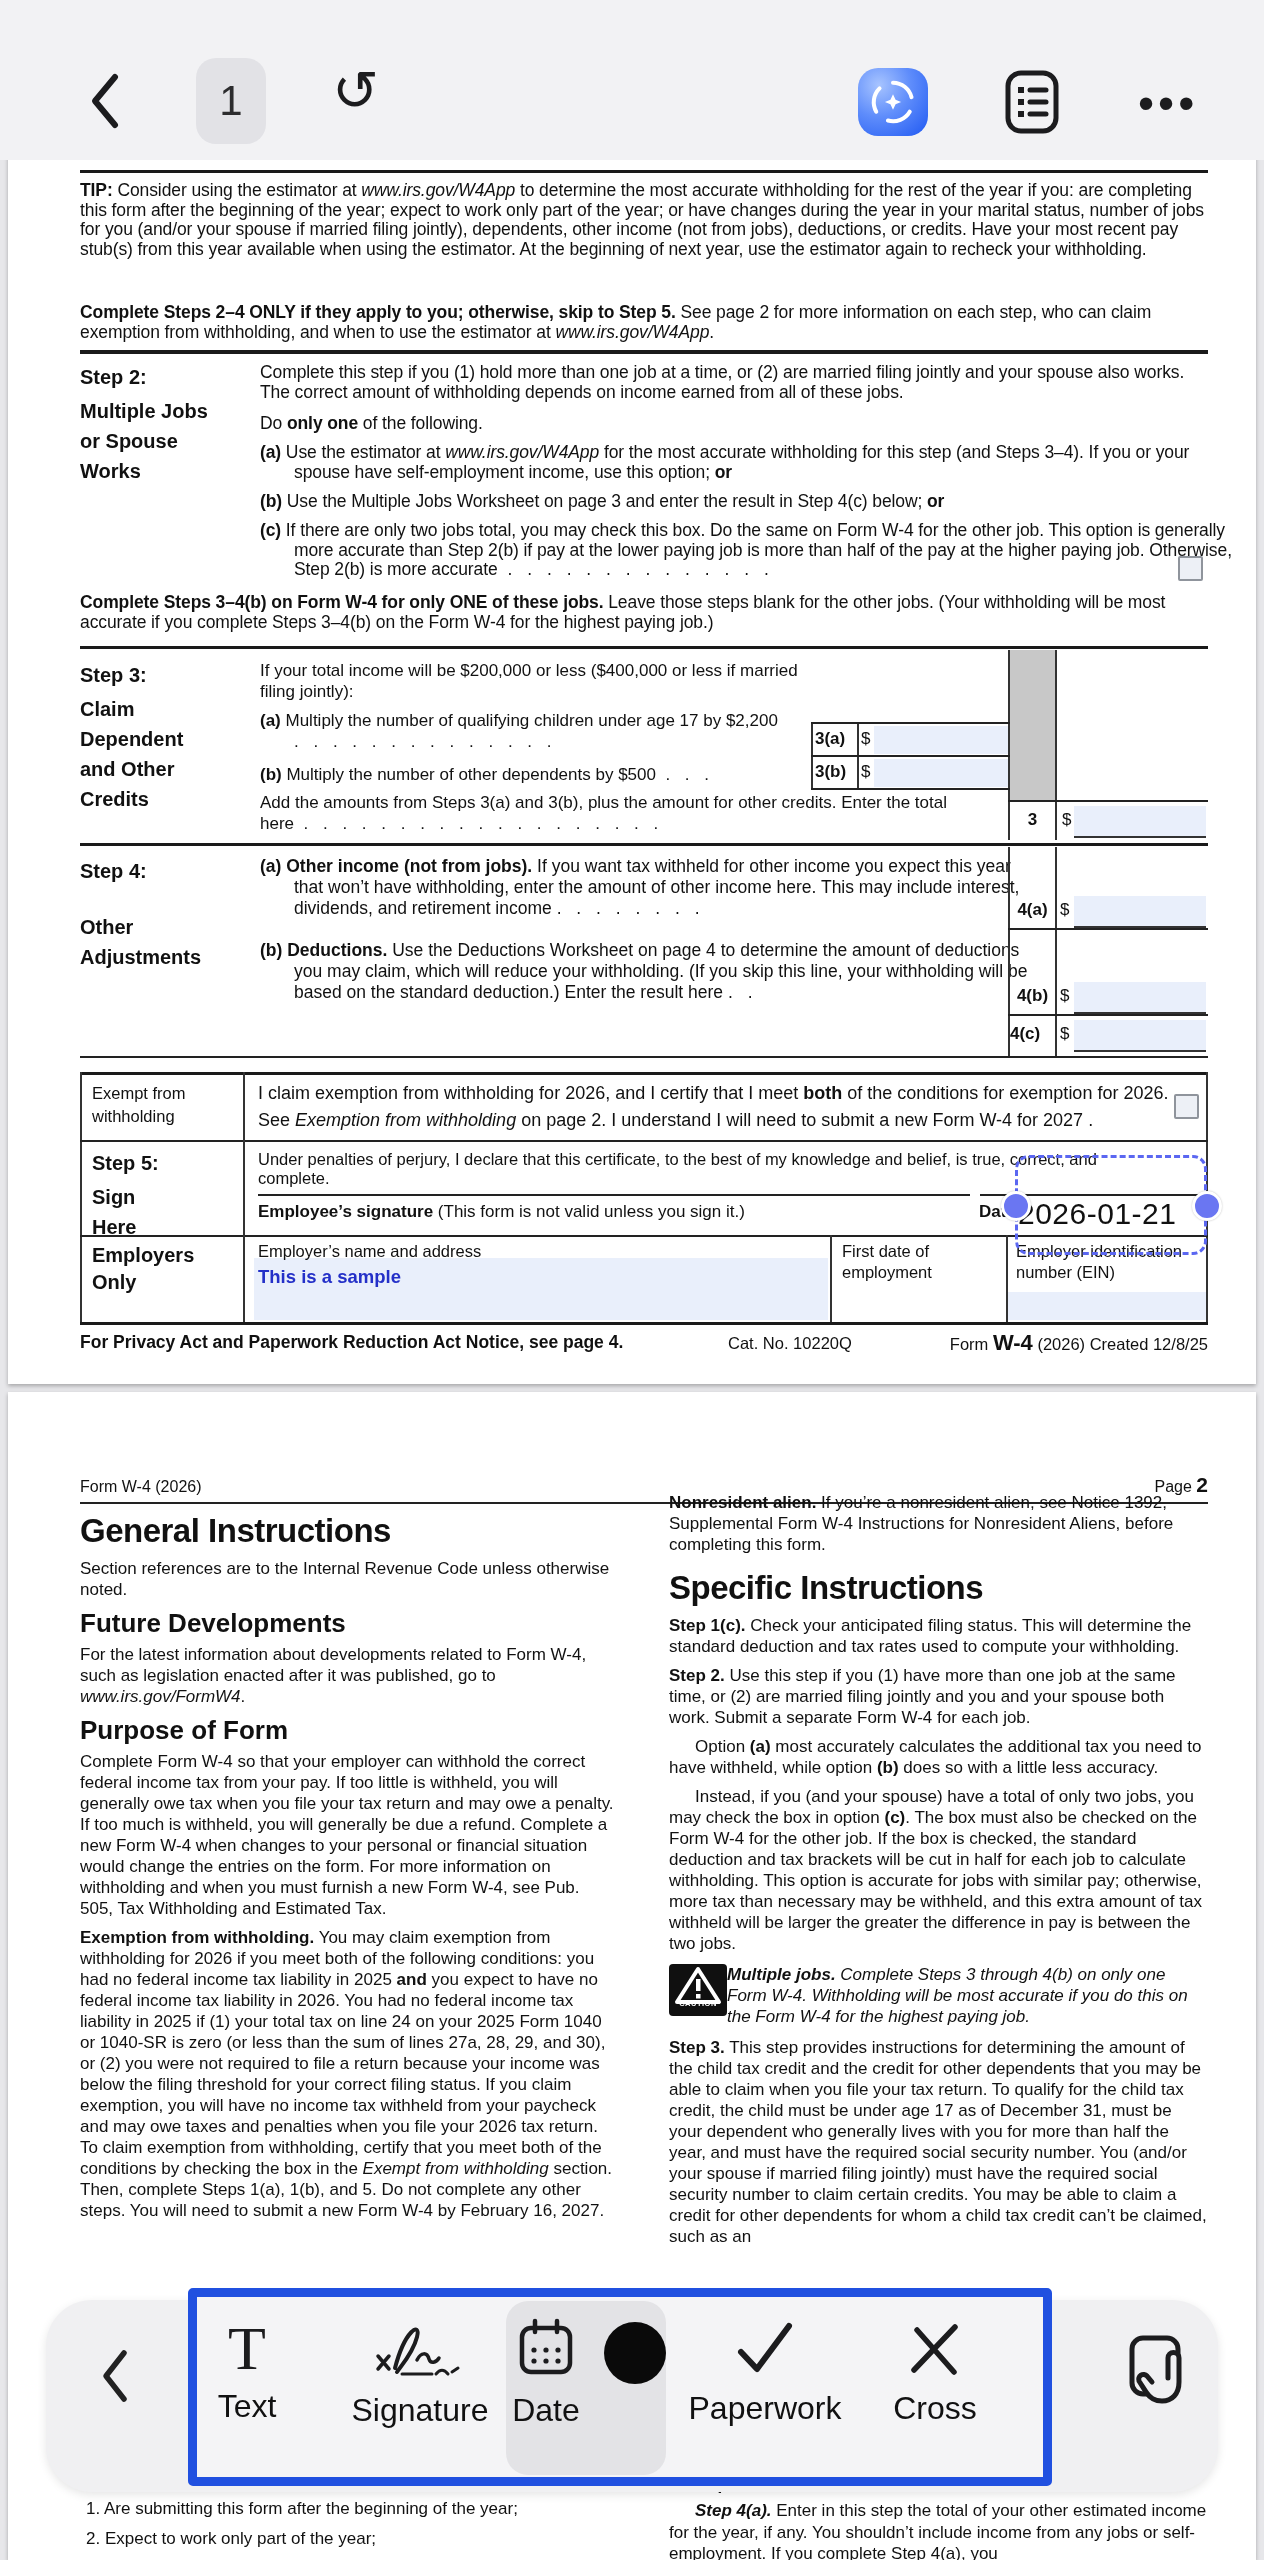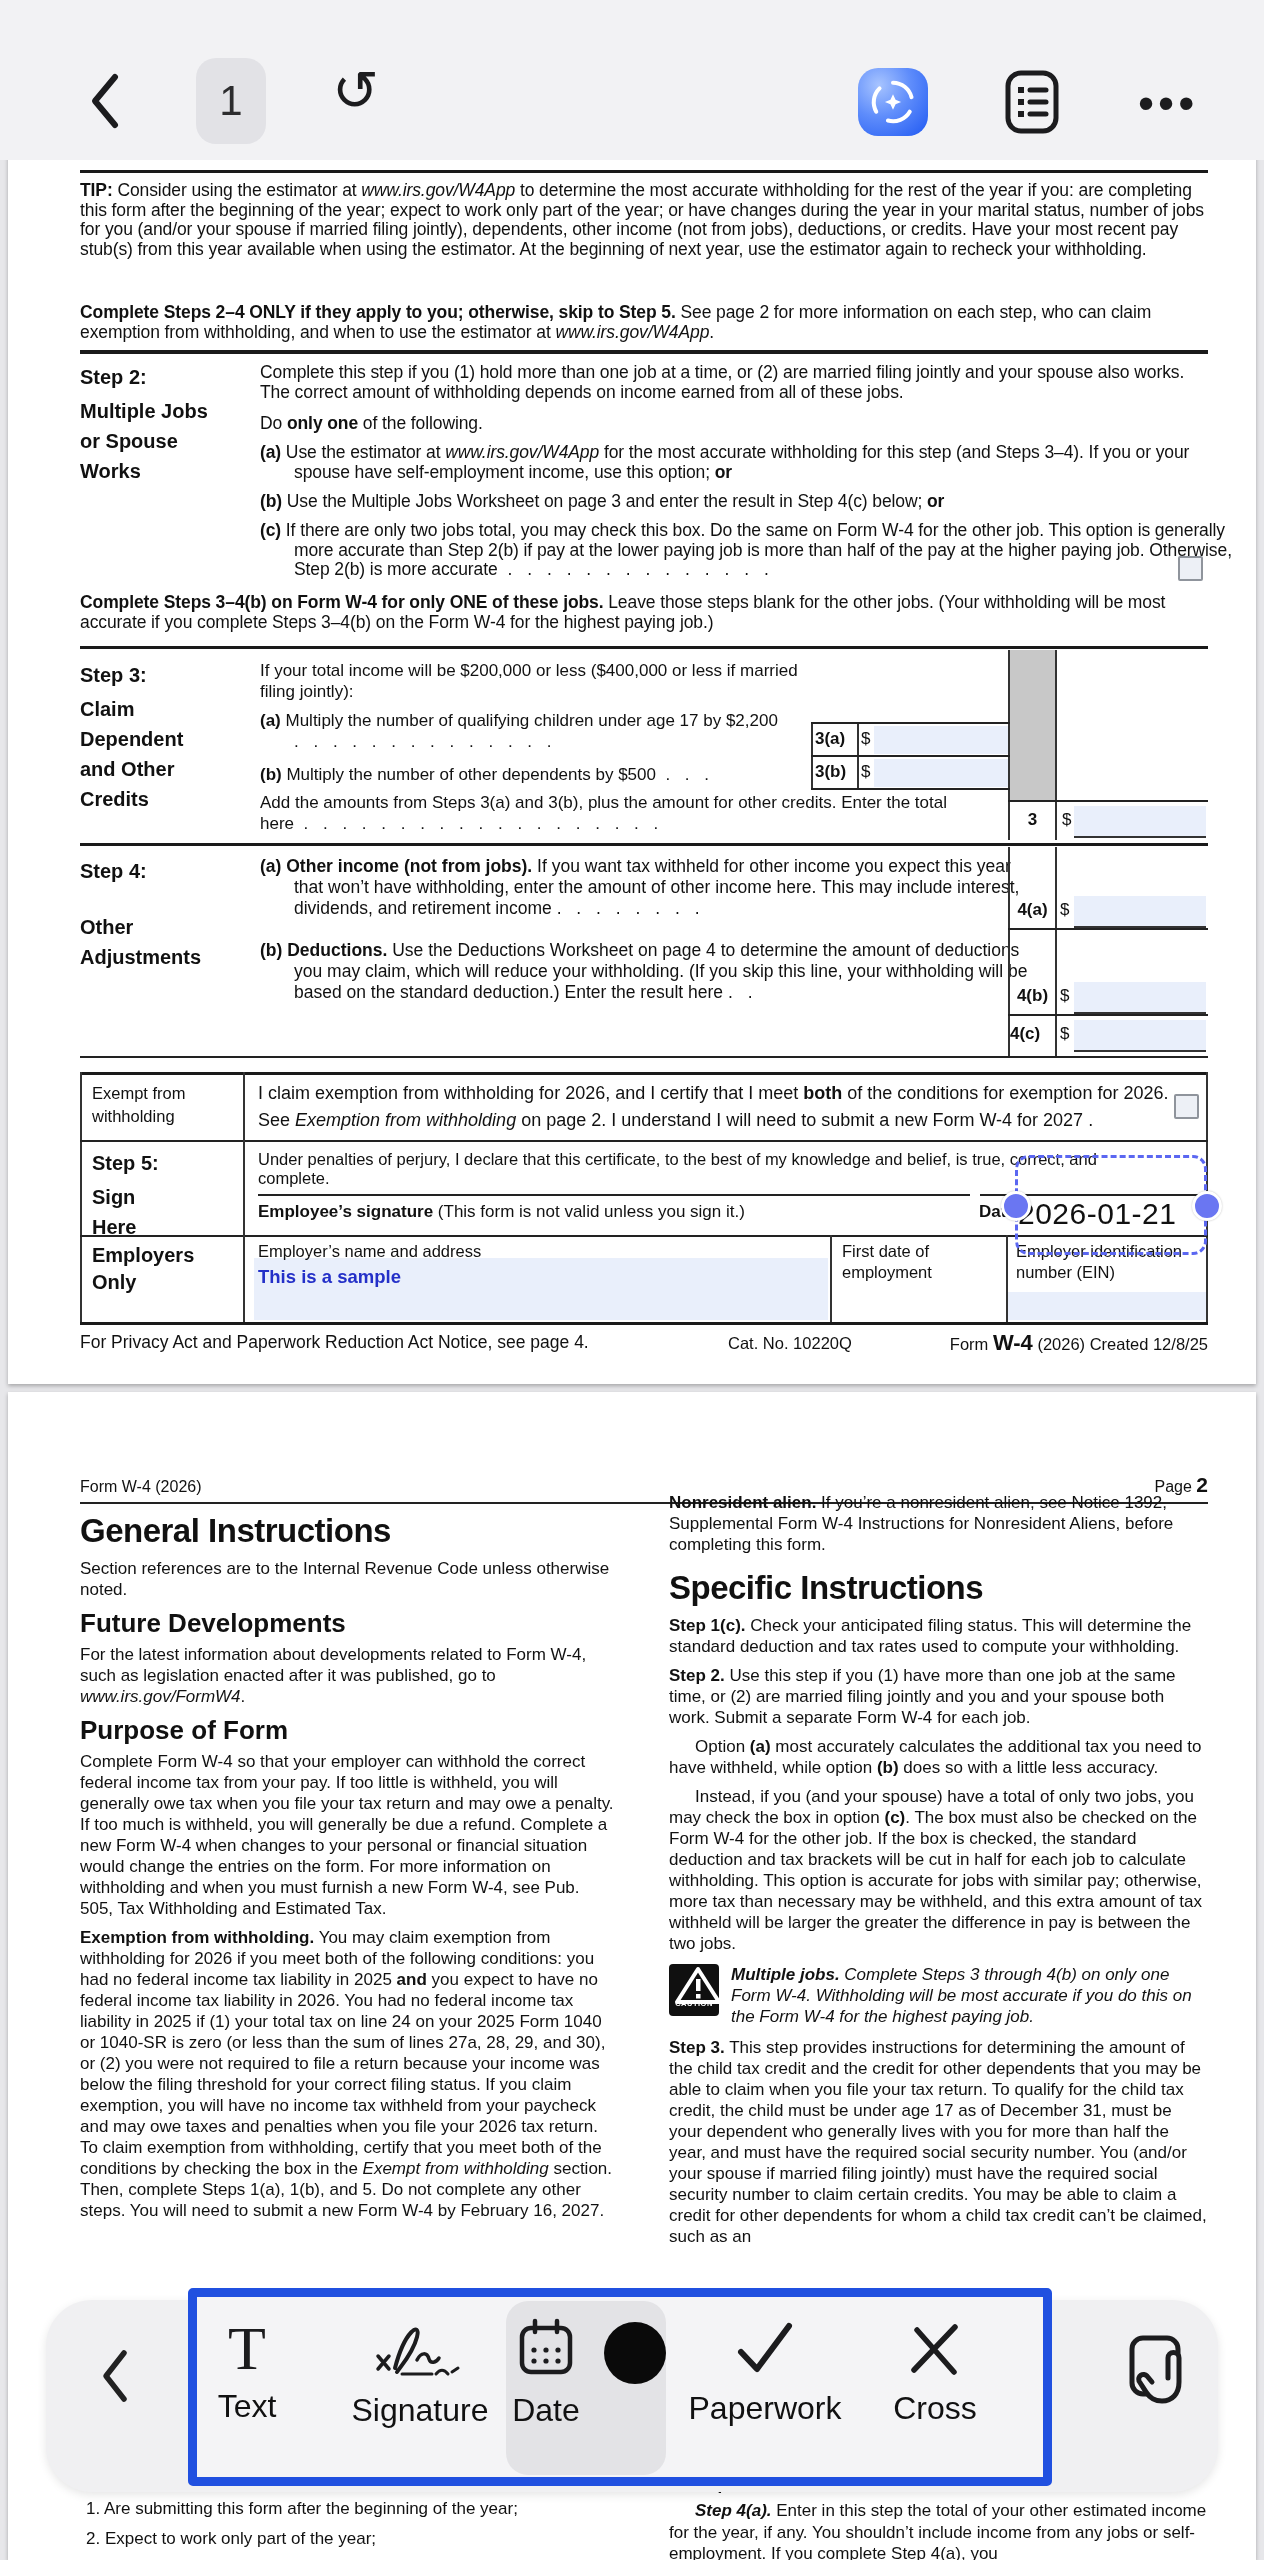--- a/index.html
+++ b/index.html
@@ -37,21 +37,21 @@
   
   .toolbar-pill{position:absolute;left:46px;top:2300px;width:1172px;height:192px;background:#f0f0f2;border-radius:46px;z-index:30;box-shadow:0 3px 10px rgba(0,0,0,.10);}
   .bluebox{position:absolute;left:188px;top:2288px;width:864px;height:198px;background:#f4f4f6;border:9px solid #2050e0;border-radius:5px;z-index:31;box-sizing:border-box;}
   .datehl{position:absolute;left:506px;top:2301px;width:160px;height:174px;background:#e3e3e6;border-radius:22px;z-index:32;}
   .tool{position:absolute;z-index:33;text-align:center;}
   .tool .lbl{font-size:32px;color:#111;margin-top:8px;}
   
   .anno{position:absolute;left:1015px;top:1155px;width:192px;height:100px;border:3px dashed #5b67f1;border-radius:14px;z-index:10;box-sizing:border-box;display:flex;align-items:center;justify-content:flex-start;}
   .anno .val{font-size:30px;letter-spacing:0.5px;color:#111;margin-top:18px;}
   .handle{position:absolute;width:30px;height:30px;border-radius:50%;background:#6a76f2;border:3px solid #fff;box-sizing:border-box;z-index:11;box-shadow:0 0 2px rgba(0,0,0,.25);}
-  .caut{width:50px;height:52px;background:#101010;border-radius:4px;position:relative;flex:none;margin-right:12px;}
+  .caut{width:58px;height:52px;background:#101010;border-radius:4px;position:relative;flex:none;}
   .caut svg{position:absolute;left:0;top:0;}
   .caut .cl{position:absolute;bottom:2px;left:0;width:100%;text-align:center;color:#fff;font-size:7.5px;font-weight:bold;letter-spacing:.5px;}
   .bluetxt{color:#2430c8;font-weight:600;}
 </style>
 </head>
 <body>
 
 <div class="screen">
 
   <div class="page" id="page1">
@@ -203,21 +203,21 @@
     <div class="ab small" style="left:834px;top:1241px">
       <div>First date of</div>
       <div>employment</div>
     </div>
     <div class="ab small" style="left:1008px;top:1241px">
       <div>Employer identification</div>
       <div>number (EIN)</div>
     </div>
     <div class="ab thick" style="left:72px;top:1322px;width:1128px"></div>
 
-    <div class="ab" style="left:72px;top:1332px;font-size:17.5px;font-weight:normal">For Privacy Act and Paperwork Reduction Act Notice, see page 4.</div>
+    <div class="ab" style="left:72px;top:1332px;font-size:17.5px;font-weight:bold">For Privacy Act and Paperwork Reduction Act Notice, see page 4.</div>
     <div class="ab" style="left:720px;top:1334px;font-size:16.5px">Cat. No. 10220Q</div>
     <div class="ab" style="left:900px;top:1330px;width:300px;text-align:right;font-size:16.5px">
       <span>Form </span><b style="font-size:22px">W-4</b><span> (2026) Created 12/8/25</span>
     </div>
   </div>
 
   <div class="page p2body" id="page2">
     <div class="ab" style="left:72px;top:84px;font-size:16px">Form W-4 (2026)</div>
     <div class="ab" style="left:1000px;top:82px;width:200px;text-align:right;font-size:16px">
       <span>Page </span><b style="font-size:21px">2</b>

